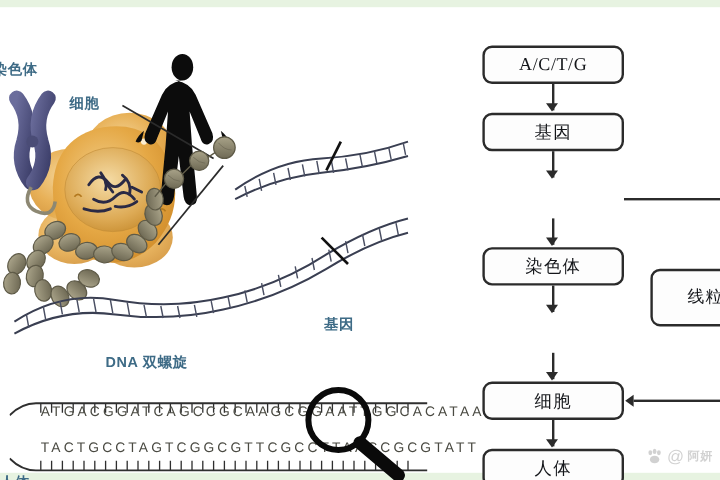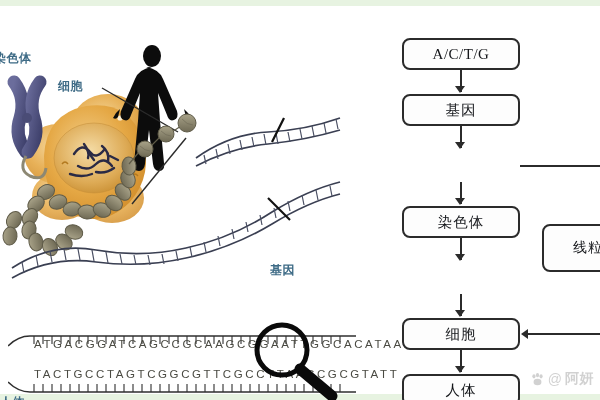--- a/index.html
+++ b/index.html
@@ -130,21 +130,21 @@
   #watermark {
     position: absolute;
     right: 6px;
     bottom: 12px;
     display: flex;
     align-items: center;
     gap: 3px;
     opacity: 0.45;
   }
   #watermark .wm-text {
-    font-size: 14px;
+    font-size: 10px;
     color: #9a9a9a;
     font-weight: bold;
     letter-spacing: 0.5px;
   }
   #watermark .wm-at {
     font-size: 14px;
     color: #9a9a9a;
   }
 </style>
 </head>
@@ -286,20 +286,21 @@
       </g>
     </svg>
 
     <div class="cn-label" id="label-chromosome">染色体</div>
     <div class="cn-label" id="label-cell">细胞</div>
     <div id="label-body">
       <div class="cn-label" style="position:static;">人体</div>
 
     </div>
     <div class="cn-label" id="label-gene">基因</div>
+    <div class="cn-label" id="label-helix">DNA 双螺旋</div>
 
     <div id="sequence-block">
       <svg width="350" height="70" viewBox="0 0 350 70">
         <path d="M0 22 q10 -10 22 -10 L348 12" stroke="#2f2f2f" stroke-width="1.6" fill="none"></path>
         <path d="M0 58 q10 10 22 10 L348 68" stroke="#2f2f2f" stroke-width="1.6" fill="none"></path>
         <g stroke="#2f2f2f" stroke-width="1.1">
           <path d="M26 12 L26 20 M35 12 L35 20 M44 12 L44 20 M53 12 L53 20 M62 12 L62 20
                    M71 12 L71 20 M80 12 L80 20 M89 12 L89 20 M98 12 L98 20 M107 12 L107 20
                    M116 12 L116 20 M125 12 L125 20 M134 12 L134 20 M143 12 L143 20 M152 12 L152 20
                    M161 12 L161 20 M170 12 L170 20 M179 12 L179 20 M188 12 L188 20 M197 12 L197 20

